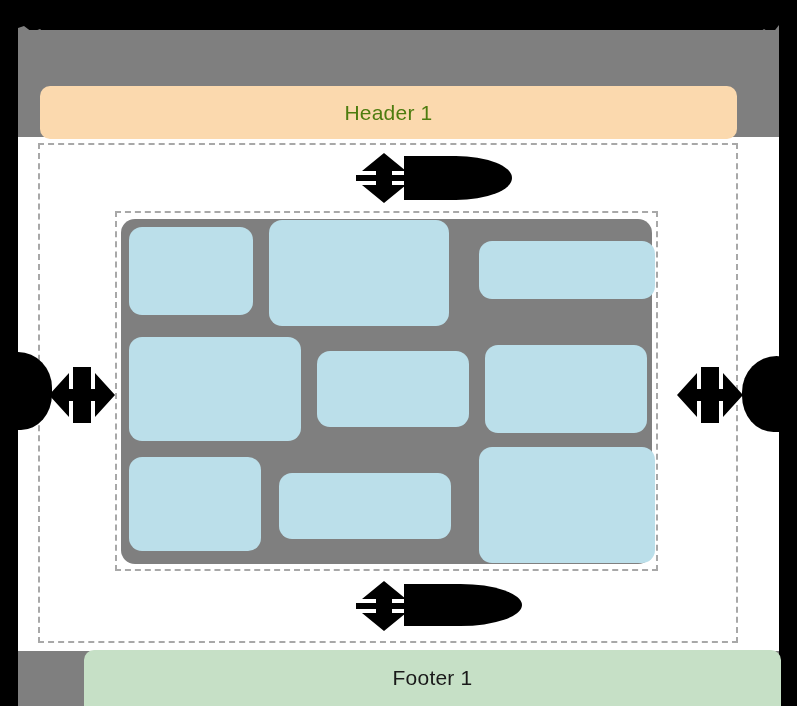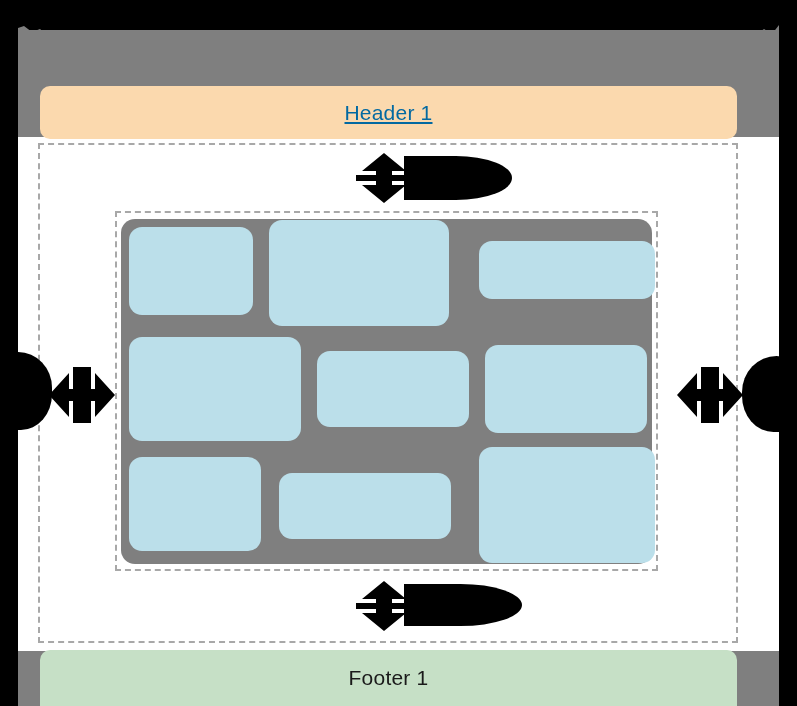--- a/index.html
+++ b/index.html
@@ -27,21 +27,21 @@
   
   .bar{
     position:absolute;left:40px;width:697px;
     border-radius:10px;
     display:flex;align-items:center;justify-content:center;
     font-size:21px;color:#1a1a1a;
     letter-spacing:.2px;
   }
   #header-bar{top:86px;height:53px;background:var(--header,#fbd9ae);}
   #footer-bar{top:650px;height:56px;background:var(--footer,#c6e0c6);
-              border-bottom-left-radius:0;border-bottom-right-radius:0;}
+              border-bottom-left-radius:0;border-bottom-right-radius:0;margin-left:44px;}
 
   
   .dashed{
     position:absolute;
     border:2px dashed #a8a8a8;
     box-sizing:border-box;
     background:transparent;
   }
   #outer-dashed{left:38px;top:143px;width:700px;height:500px;}
   #inner-dashed{left:115px;top:211px;width:543px;height:360px;}
@@ -99,21 +99,21 @@
                L666,15 L676,19 L686,16 L696,20 L706,13 L716,18 L726,11 L736,16
                L746,9 L754,14 L761,5 L761,36 Z" fill="#7f7f7f"></path>
     </svg>
   </div>
 
   <div class="frame-band" id="frame-top"></div>
   <div class="frame-band" id="frame-bottom"></div>
 
   <div id="content-panel" style="background: rgb(255, 255, 255);"></div>
 
-  <div class="bar" id="header-bar" style="color: #0369a1; text-decoration: underline;">
+  <div class="bar" id="header-bar" style="color: #4d7c0f;">
     <span>Header 1</span>
   </div>
 
   <div class="dashed" id="outer-dashed" style="border-color: rgb(168, 168, 168);"></div>
 
   <div class="dashed" id="inner-dashed" style="border-color: rgb(168, 168, 168);"></div>
 
   <div id="brick-wall">
       <div class="brick" id="brick-1" style="left: 8px; top: 8px; width: 124px; height: 88px; background: rgb(187, 223, 234);"></div>
       <div class="brick" id="brick-2" style="left: 148px; top: 1px; width: 180px; height: 106px; background: rgb(187, 223, 234);"></div>

